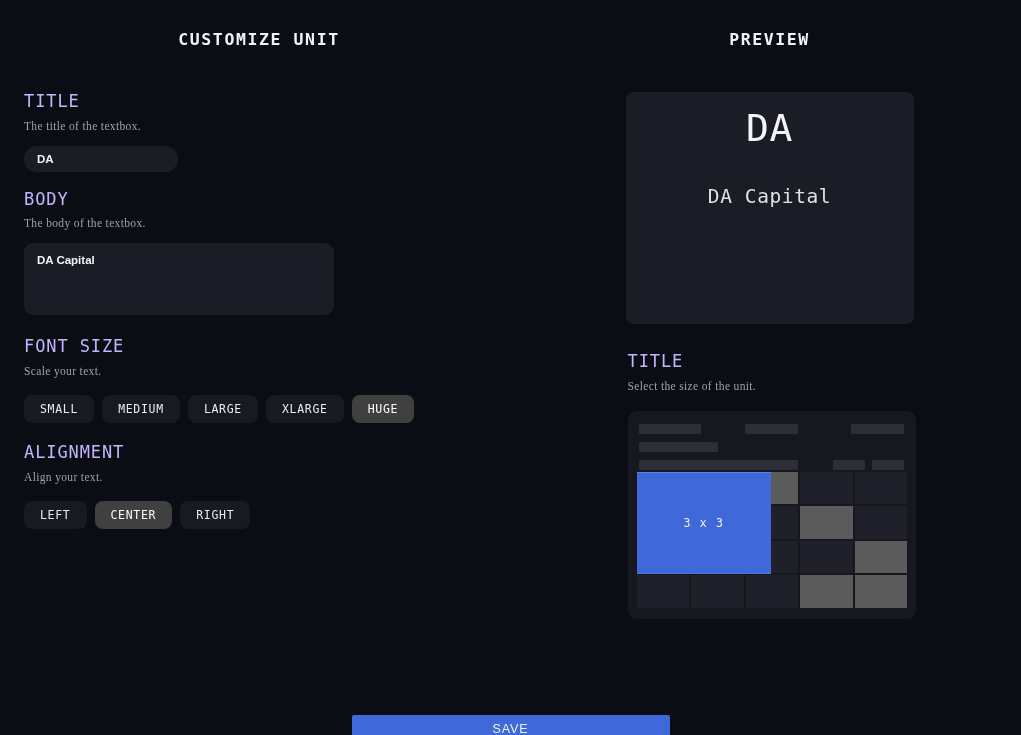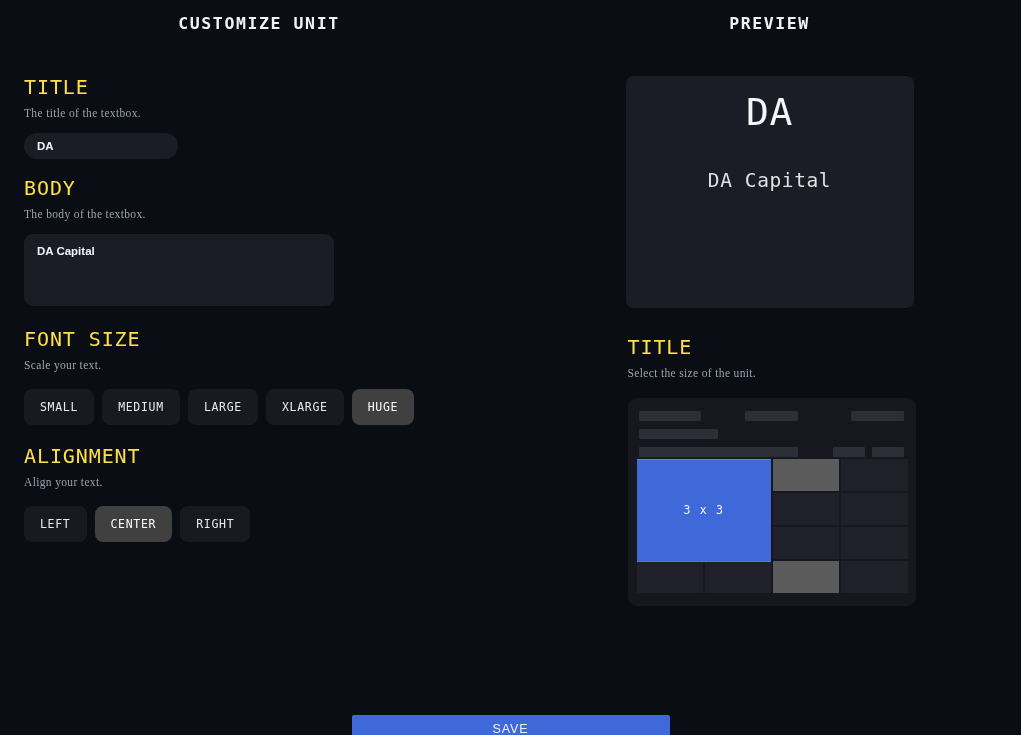--- a/index.html
+++ b/index.html
@@ -33,35 +33,35 @@
 
   .pane-left  { width: 518px; position: relative; }
   .pane-right { width: 503px; position: relative; }
 
   .pane-title {
     text-align: center;
     font-size: 16.5px;
     font-weight: bold;
     letter-spacing: 1.6px;
     color: #f1f2f6;
-    margin-top: 14px;
+    margin-top: 30px;
   }
 
   
   .fields {
     padding: 0 24px;
     margin-top: 43px;
   }
 
   .field { margin-bottom: 0; }
 
   .field-label {
-    font-size: 20px;
+    font-size: 17px;
     letter-spacing: 0.9px;
-    color: #fde047;
+    color: #c4b5fd;
     line-height: 1.1;
   }
 
   .field-hint {
     font-size: 11.5px;
     letter-spacing: 0.35px;
     color: #9ea2ae;
     margin-top: 9px;
     font-family: Liberation Serif, serif;
   }
@@ -112,21 +112,21 @@
   }
 
   .chip {
     background: #181a22;
     border: none;
     border-radius: 8px;
     color: #e9eaef;
     font-family: "DejaVu Sans Mono", "Liberation Mono", monospace;
     font-size: 11.5px;
     letter-spacing: 0.7px;
-    height: 36px;
+    height: 28px;
     padding: 0 16px;
     cursor: pointer;
     white-space: nowrap;
   }
 
   .chip.selected {
     background: #404040;
     color: #fdfdfd;
   }
 
@@ -192,21 +192,21 @@
   .sk-r1b { left: 108px; top: 4px;  width: 53px; }
   .sk-r1c { left: 214px; top: 4px;  width: 53px; }
   .sk-r2a { left: 2px;   top: 22px; width: 79px; }
   .sk-r3a { left: 2px;   top: 40px; width: 159px; }
   .sk-r3b { left: 196px; top: 40px; width: 32px; }
   .sk-r3c { left: 235px; top: 40px; width: 32px; }
 
   
   .cell-grid {
     display: grid;
-    grid-template-columns: repeat(4, 1fr);
+    grid-template-columns: repeat(5, 1fr);
     grid-template-rows: repeat(4, 1fr);
     gap: 2px;
     height: 138px;
     position: relative;
   }
 
   .cell { background: #1f2029; }
   .cell.filled { background: #5b5b5b; }
 
   .sel-overlay {

